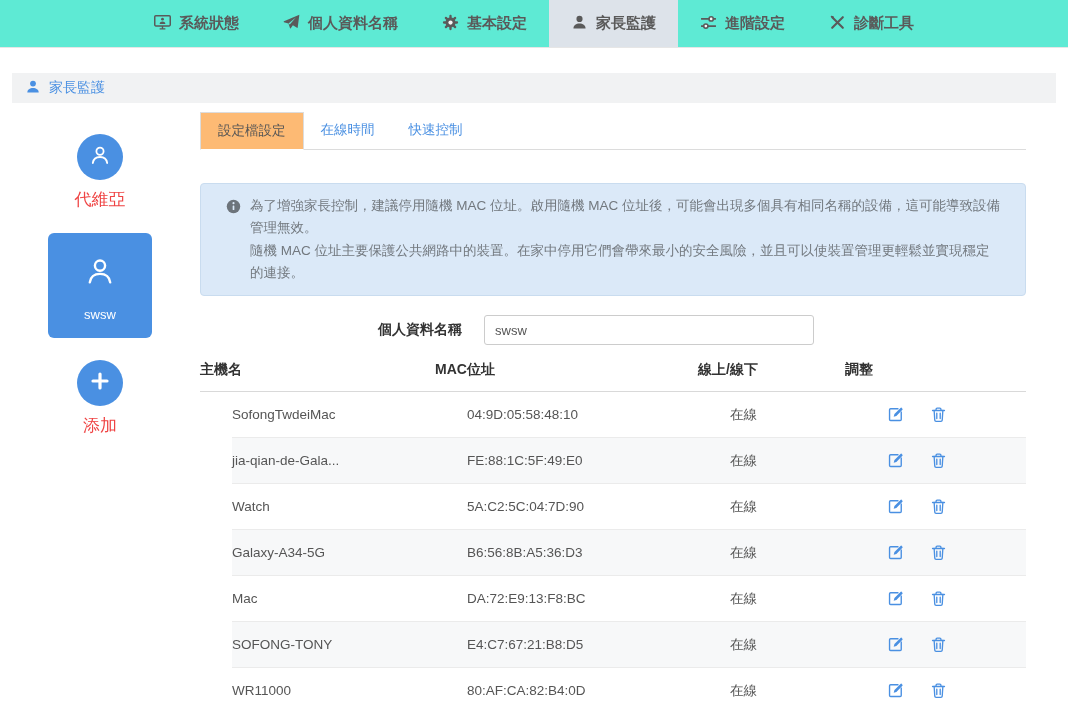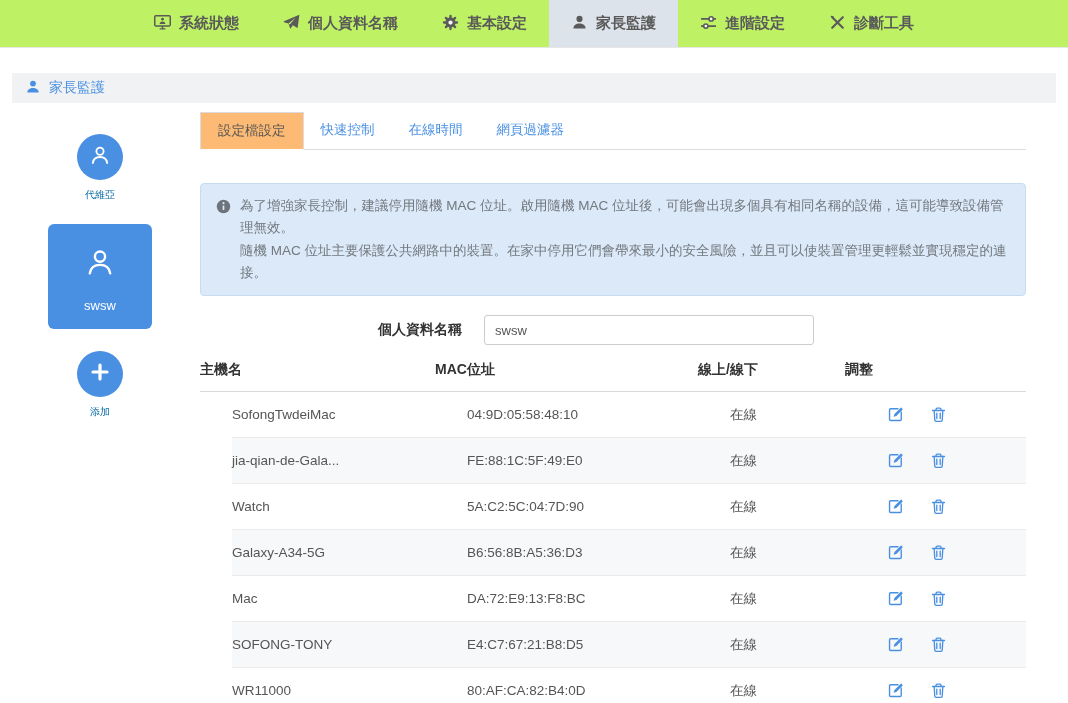--- a/index.html
+++ b/index.html
@@ -1,20 +1,20 @@
 <!DOCTYPE html>
 <html><head>
 <meta charset="utf-8">
 <style>
   * { margin:0; padding:0; box-sizing:border-box; }
   html,body { width:1068px; height:703px; overflow:hidden; background:#fff;
     font-family:"Liberation Sans", sans-serif; color:#555; }
 
   
-  .topnav { height:48px; background:#bef264; border-bottom:1px solid #e6e6e6;
+  .topnav { height:48px; background:#5eead4; border-bottom:1px solid #e6e6e6;
     display:flex; justify-content:center; align-items:stretch; }
   .nav-item { display:flex; align-items:center; gap:8px; padding:0 22px;
     font-size:15px; font-weight:bold; color:#5a5a5a; cursor:pointer; white-space:nowrap; }
   .nav-item.active { background:#dde3ea; }
   .nav-item svg { width:17px; height:17px; flex:0 0 auto; }
   .gear-hole, .knob { fill:#f7f7f7; }
 
   
   .page-header { margin:25px 12px 0; height:30px; background:#f1f2f3;
     display:flex; align-items:center; gap:8px; padding:0 13px;
@@ -24,34 +24,34 @@
   
   .main { display:flex; margin-top:9px; }
   .sidebar { width:200px; padding-top:22px; display:flex; flex-direction:column; align-items:center; }
   .content { flex:1; margin-right:42px; }
 
   
   .profile { display:flex; flex-direction:column; align-items:center; cursor:pointer; }
   .avatar-circle { width:46px; height:46px; border-radius:50%; background:#4a90e2;
     display:flex; align-items:center; justify-content:center; }
   .avatar-circle svg { width:24px; height:24px; }
-  .profile-label { margin-top:8px; color:#0369a1; font-size:10px; }
+  .profile-label { margin-top:8px; color:#ef4444; font-size:17px; }
   .profile-card { margin:22px 0; width:104px; border-radius:6px; background:#4a90e2;
     display:flex; flex-direction:column; align-items:center; padding:21px 0 16px; cursor:pointer; }
   .profile-card svg { width:34px; height:34px; }
   .profile-card .card-name { color:#fff; font-size:13px; margin-top:15px; }
 
   
   .tab-bar { display:flex; border-bottom:1px solid #dcdcdc; }
   .tab { padding:9px 17px; font-size:13.5px; color:#4a90e2; cursor:pointer; margin-bottom:-1px; }
   .tab.active { background:#fdba74; border:1px solid #dcdcdc; border-bottom:1px solid #fff; color:#555; }
 
   
   .alert { margin-top:33px; background:#dbe9f8; border:1px solid #c9dcef; border-radius:4px;
-    padding:11px 15px; display:flex; gap:9px; color:#72787e; font-size:13.5px; line-height:1.65; }
+    padding:11px 25px; display:flex; gap:9px; color:#72787e; font-size:13.5px; line-height:1.65; }
   .alert svg { width:15px; height:15px; margin-top:4px; flex:0 0 auto; }
 
   
   .form-row { margin-top:19px; display:flex; align-items:center; }
   .form-label { width:262px; text-align:right; font-weight:bold; color:#333; font-size:14px; }
   .form-input { margin-left:22px; width:330px; height:30px; border:1px solid #ccc;
     border-radius:3px; padding:0 10px; font-size:13px; color:#555; outline:none;
     font-family:"Liberation Sans", sans-serif; }
 
   
@@ -184,23 +184,22 @@
       </div>
       <div class="profile-label">添加</div>
     </div>
 
   </div>
 
   <div class="content">
 
     <div class="tab-bar">
       <div class="tab active">設定檔設定</div>
+      <div class="tab">在線時間</div>
       <div class="tab">快速控制</div>
-      <div class="tab">在線時間</div>
-      <div class="tab">網頁過濾器</div>
     </div>
 
     <div class="alert">
       <span>
         <svg viewBox="0 0 16 16">
           <circle cx="8" cy="8" r="7.2" fill="#6d747b"></circle>
           <rect x="7.1" y="6.8" width="1.8" height="5" rx="0.6" fill="#dbe9f8"></rect>
           <circle cx="8" cy="4.4" r="1.15" fill="#dbe9f8"></circle>
         </svg>
       </span>

